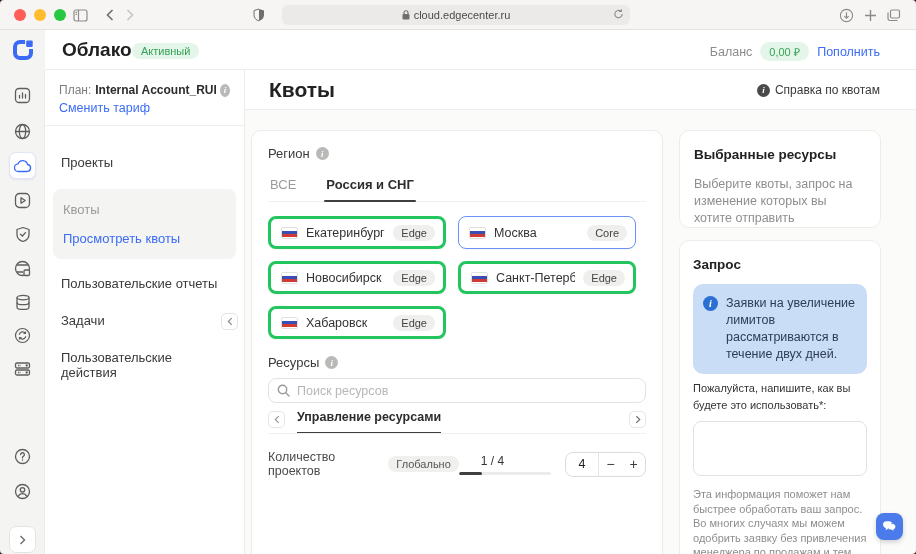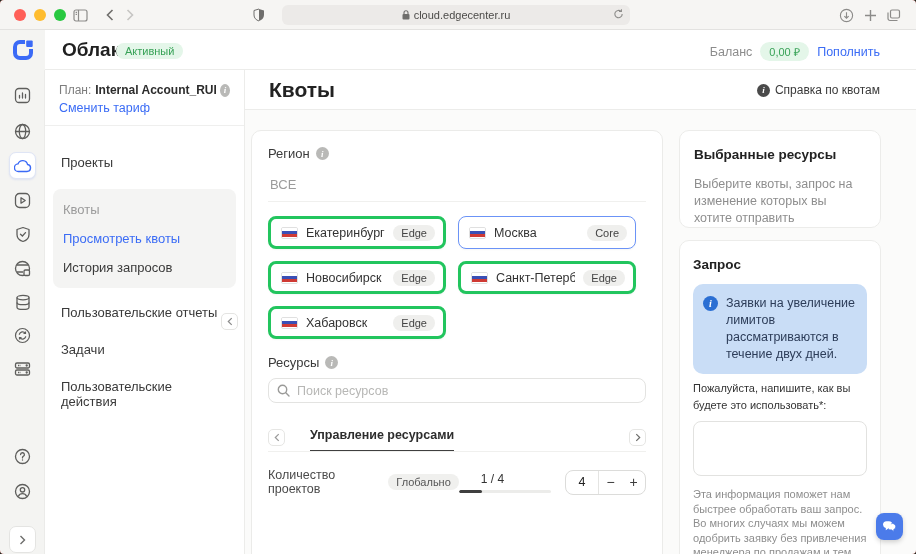--- a/index.html
+++ b/index.html
@@ -14,21 +14,21 @@
   .red{background:#ff5f57}.yellow{background:#febc2e}.green{background:#28c840}
   .chrome-icn { position:absolute; top:5px; color:#8c8b89; width:20px; height:20px; display:flex; align-items:center; justify-content:center; }
   .urlbar { position:absolute; top:5px; left:282px; width:348px; height:20px; background:#eceae8; border-radius:6px; display:flex; align-items:center; justify-content:center; gap:4px; color:#4c4b49; font-size:11px; }
   .urlbar .reload { position:absolute; right:6px; top:3px; color:#8c8b89; }
 
   
   .app-header { position:absolute; top:30px; left:0; right:0; height:40px; background:#fff; border-bottom:1px solid #ececea; }
   .logo-cell { position:absolute; left:0; top:0; width:45px; height:40px; background:#f4f4f2; display:flex; align-items:center; justify-content:center; }
   .app-title { position:absolute; left:62px; top:9px; font-size:19px; font-weight:bold; color:#202020; }
   .badge-green { background:#e4f6e9; color:#38a257; font-size:11px; padding:2px 9px; border-radius:10px; }
-  .status-badge { position:absolute; left:116px; top:13px; }
+  .status-badge { position:absolute; left:132px; top:13px; }
   .balance-wrap { position:absolute; right:36px; top:12px; display:flex; align-items:center; gap:8px; font-size:12.5px; }
   .balance-label { color:#8c8c8c; }
   .topup { color:#3b6cf5; cursor:pointer; }
 
   
   .rail { position:absolute; left:0; top:70px; bottom:0; width:45px; background:#f4f4f2; border-right:1px solid #ebebe9; }
   .rail-item { position:absolute; left:9px; width:27px; height:27px; display:flex; align-items:center; justify-content:center; color:#5e5e5c; border-radius:7px; }
   .rail-item.active { background:#fff; border:1px solid #dfe5f5; color:#3b6af6; box-shadow:0 1px 2px rgba(60,100,240,.12); }
   .rail-item svg { display:block; }
 
@@ -66,21 +66,21 @@
   .flag { width:17px; height:12px; border-radius:2px; overflow:hidden; border:1px solid #e0e0e0; display:flex; flex-direction:column; flex:none; }
   .flag i { flex:1; } .flag .w{background:#fff}.flag .b{background:#3a4fb5}.flag .r{background:#cf3a34}
   .city-name { font-size:12.5px; color:#333; flex:1; white-space:nowrap; overflow:hidden; }
   .tier-badge { background:#efefed; color:#444; font-size:11px; padding:2px 8px; border-radius:9px; }
 
   .res-label { margin-top:16px; }
   .searchbox { margin-top:8px; height:25px; border:1px solid #e3e3e1; border-radius:8px; display:flex; align-items:center; padding:0 8px; gap:7px; background:#fff; }
   .searchbox input { border:none; outline:none; flex:1; font-size:12.5px; color:#333; font-family:"Liberation Sans", sans-serif; background:transparent; }
   .searchbox input::placeholder { color:#b7b7b5; }
 
-  .res-tabs { display:flex; align-items:center; margin-top:20px; border-bottom:1px solid #f0f0ee; gap:25px; }
+  .res-tabs { display:flex; align-items:center; margin-top:2px; border-bottom:1px solid #f0f0ee; gap:12px; }
   .tab-scroll { width:17px; height:17px; flex:none; border:1px solid #e6e6e4; background:#fff; border-radius:5px; color:#9a9a9a; font-size:10px; display:flex; align-items:center; justify-content:center; cursor:pointer; }
   .res-tab-row { display:flex; gap:22px; overflow:hidden; flex:1; white-space:nowrap; }
   .res-tab { font-size:12.5px; color:#9b9b9b; padding:5px 0 9px; cursor:pointer; position:relative; flex:none; }
   .res-tab.active { color:#2d2d2d; font-weight:bold; }
   .res-tab.active:after { content:""; position:absolute; left:0; right:0; bottom:-1px; height:2px; background:#3f3f3f; }
 
   .quota-row { display:flex; align-items:center; margin-top:16px; }
   .quota-name { font-size:12.5px; color:#4a4a4a; display:flex; align-items:center; gap:6px; }
   .scope-badge { background:#f0f0ee; color:#555; font-size:11px; padding:2px 8px; border-radius:9px; }
   .usage { margin-left:auto; width:96px; }
@@ -276,21 +276,20 @@
     <div class="plan-row">
       <span>План:</span>
       <span class="plan-name">Internal Account_RUB_Cl...</span>
       <span class="info-dot grey">i</span>
     </div>
     <div class="change-tariff">Сменить тариф</div>
     <div class="nav-item nav-first">Проекты</div>
     <div class="quota-group">
       <div class="nav-item muted">Квоты</div>
       <div class="nav-item link-blue">Просмотреть квоты</div>
-      <div class="nav-item">История запросов</div>
     </div>
     <div class="nav-item" style="margin-top:8px">Пользовательские отчеты</div>
     <div class="nav-item" style="margin-top:4px">Задачи</div>
     <div class="nav-item" style="margin-top:4px">Пользовательские действия</div>
     <div class="collapse-btn">
       <svg width="6" height="9" viewBox="0 0 7 10" fill="none" stroke="#8a8a8a" stroke-width="1.4">
           <path d="M5.5 1 1.5 5 5.5 9"></path>
         </svg>
     </div>
   </div>
@@ -304,20 +303,21 @@
       </div>
     </div>
 
     <div class="quota-card">
       <div class="field-label">
         <span>Регион</span>
         <span class="info-dot grey">i</span>
       </div>
       <div class="region-tabs">
         <div class="rtab">ВСЕ</div>
+        <div class="rtab active">Россия и СНГ</div>
       </div>
 
       <div class="city-grid">
         <div class="city-card">
           <span class="flag">
               <i class="w"></i>
               <i class="b"></i>
               <i class="r"></i>
             </span>
           <span class="city-name">Екатеринбург</span>

